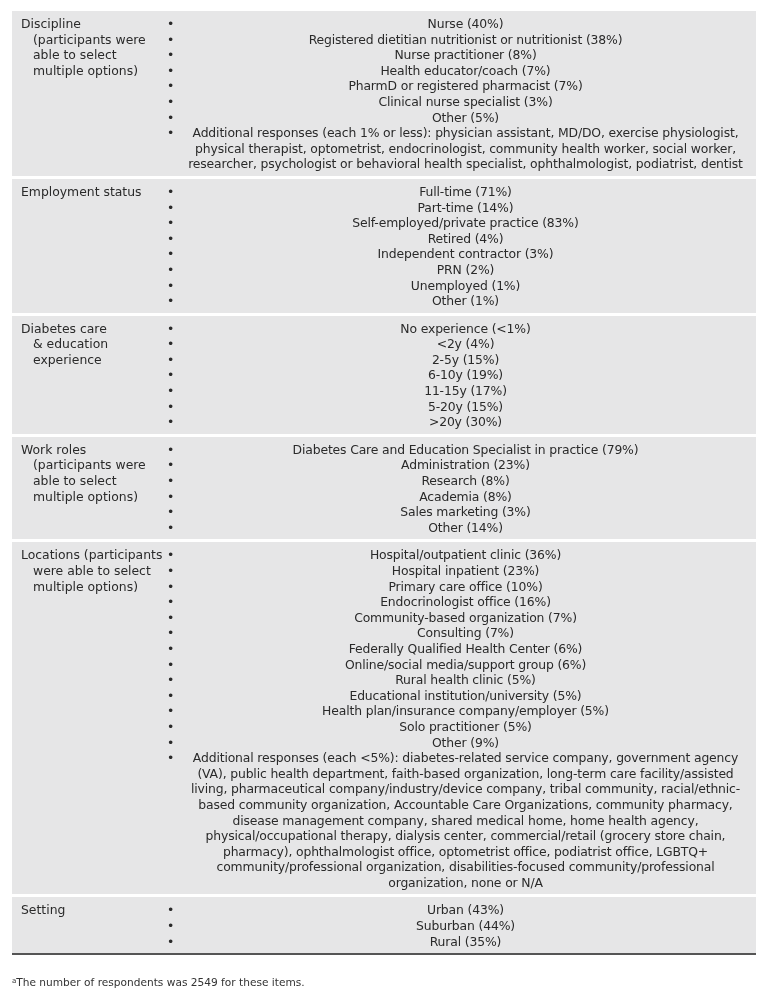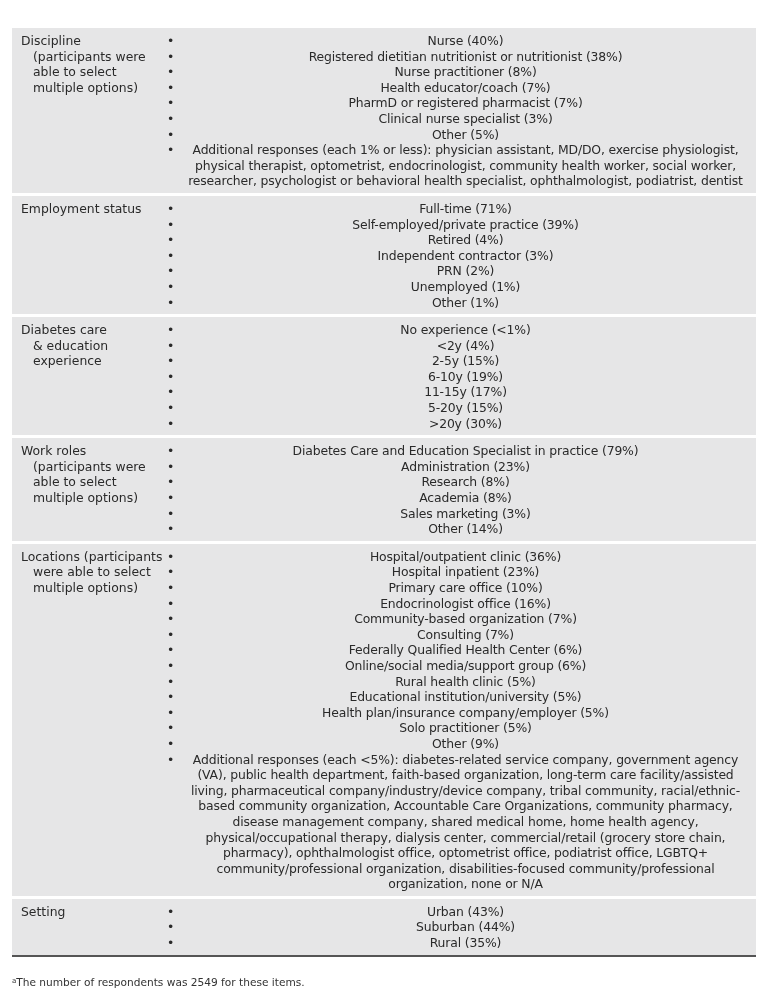--- a/index.html
+++ b/index.html
@@ -3,21 +3,20 @@
 <meta charset="utf-8">
 <style>
   html, body { margin: 0; padding: 0; background: #ffffff; }
   body {
     width: 769px; height: 1000px; position: relative; overflow: hidden;
     font-family: "DejaVu Sans", sans-serif; color: #2a2a2a;
   }
   .table {
     position: absolute; left: 12px; top: 11px; width: 744px;
     border-bottom: 2px solid #555555;
-    margin-top: 17px;
   }
   .row {
     display: flex; background: #e6e6e7;
     border-bottom: 3px solid #ffffff;
     padding: 5px 0 4px 0;
   }
   .row:last-child { border-bottom: none; }
   .label {
     width: 152px; padding-left: 9px; box-sizing: border-box;
     font-size: 12.4px; line-height: 15.6px; flex-shrink: 0;
@@ -59,21 +58,22 @@
         <li>Other (5%)</li>
         <li>Additional responses (each 1% or less): physician assistant, MD/DO, exercise physiologist, physical therapist, optometrist, endocrinologist, community health worker, social worker, researcher, psychologist or behavioral health specialist, ophthalmologist, podiatrist, dentist</li>
       </ul>
     </div>
     <div class="row">
       <div class="label">
         <span class="l1">Employment status</span>
       </div>
       <ul class="items">
         <li>Full-time (71%)</li>
-        <li>Self-employed/private practice (39%)</li>
+        <li>Part-time (14%)</li>
+        <li>Self-employed/private practice (83%)</li>
         <li>Retired (4%)</li>
         <li>Independent contractor (3%)</li>
         <li>PRN (2%)</li>
         <li>Unemployed (1%)</li>
         <li>Other (1%)</li>
       </ul>
     </div>
     <div class="row">
       <div class="label">
         <span class="l1">Diabetes care</span>

